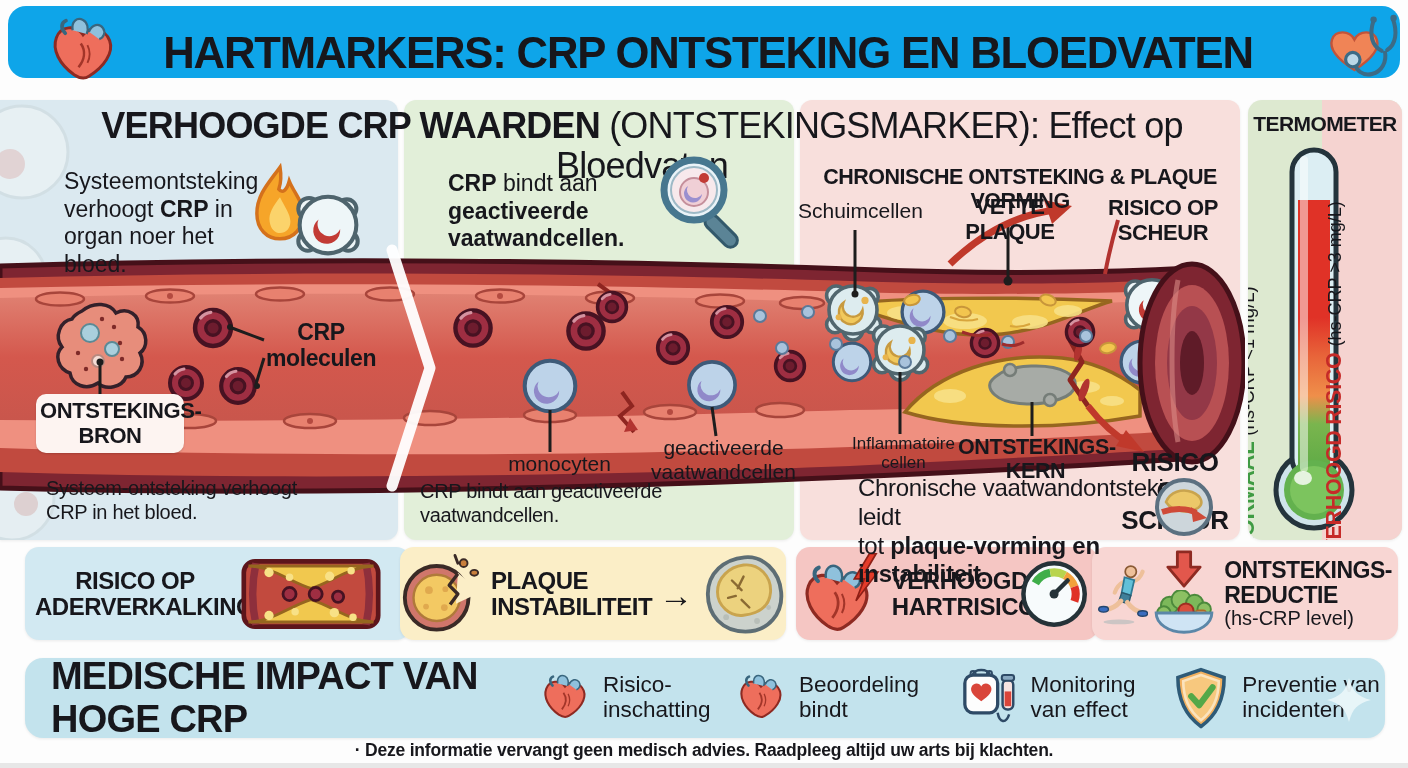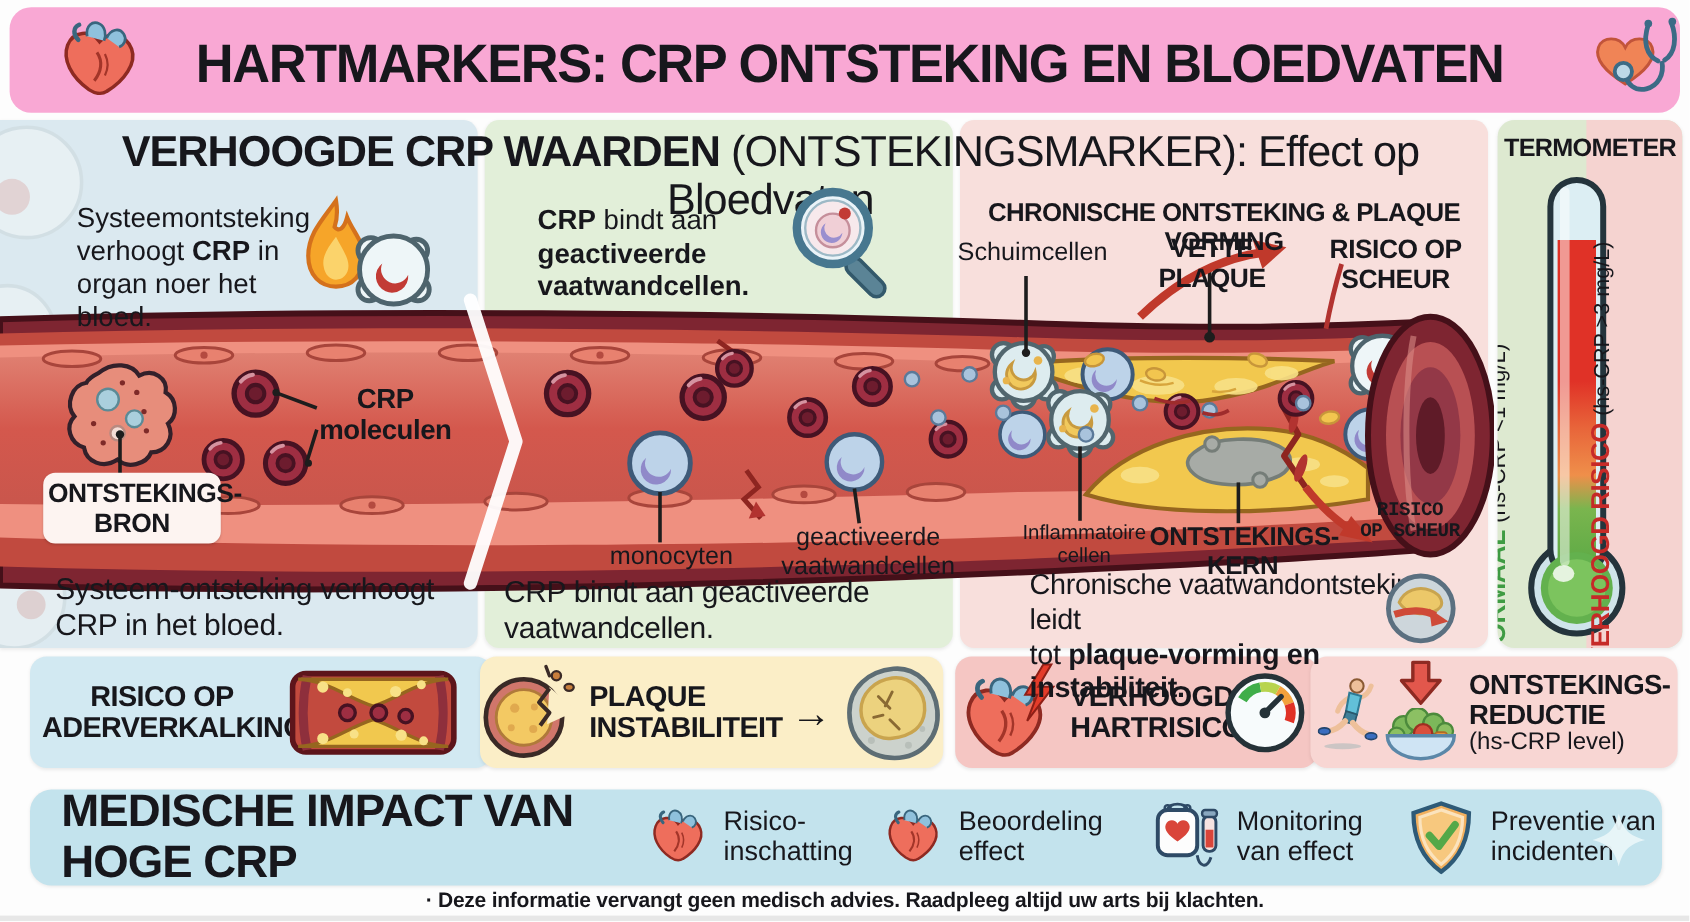--- a/index.html
+++ b/index.html
@@ -9,21 +9,21 @@
   .lbl{position:absolute;line-height:1.12;text-align:center;color:#17171c;}
   .bold{font-weight:bold;letter-spacing:-0.4px;}
   .panel{position:absolute;top:100px;height:440px;border-radius:12px;box-shadow:0 1px 3px rgba(0,0,0,.07);}
   .card{position:absolute;top:547px;height:93px;border-radius:14px;display:flex;align-items:center;
         box-shadow:0 1px 3px rgba(0,0,0,.08);}
   .card .ctext{font-weight:bold;font-size:24px;letter-spacing:-0.5px;line-height:1.08;}
   .vlabel{position:absolute;transform:rotate(-90deg);transform-origin:0 100%;white-space:nowrap;line-height:1;}
   .leader{stroke:#1d1d1d;stroke-width:3;}
   .impact-item{display:flex;align-items:center;gap:12px;font-size:22.5px;line-height:1.1;}
   .note{position:absolute;font-size:23px;line-height:1.2;text-align:left;}
-  .caption{position:absolute;font-size:25px;line-height:1.2;text-align:left;letter-spacing:-0.3px;}
+  .caption{position:absolute;font-size:20px;line-height:1.2;text-align:left;letter-spacing:-0.3px;}
   svg{display:block;}
 </style>
 </head>
 <body>
 
 <div class="page">
 
   <svg width="0" height="0" style="position:absolute" aria-hidden="true">
     <defs>
       <g id="rbc">
@@ -66,21 +66,21 @@
         <path d="M50,28 C40,14 20,16 14,32 C8,48 18,68 38,82 C44,86 52,88 58,84 C78,72 92,52 86,36 C80,20 60,16 50,28 Z" fill="#ee6e5c" stroke="#8e2a22" stroke-width="4"></path>
         <path d="M36,22 C34,10 42,4 50,8 C56,11 58,20 55,27" fill="#8fc1dc" stroke="#39667e" stroke-width="3"></path>
         <path d="M58,24 C62,14 72,12 77,19 C81,25 78,32 72,34" fill="#8fc1dc" stroke="#39667e" stroke-width="3"></path>
         <path d="M26,26 C20,20 20,12 27,9" fill="none" stroke="#39667e" stroke-width="5" stroke-linecap="round"></path>
         <path d="M47,40 C54,50 52,62 44,72" fill="none" stroke="#a33529" stroke-width="3.5"></path>
         <path d="M56,42 C60,50 60,58 56,66" fill="none" stroke="#a33529" stroke-width="2.5"></path>
       </g>
     </defs>
   </svg>
 
-  <div class="abs" style="left:8px;top:6px;width:1392px;height:88px;background:#f9a8d4;border-radius:18px;">
+  <div class="abs" style="left:8px;top:6px;width:1392px;height:72px;background:#0ea5e9;border-radius:18px;">
     <svg class="abs" style="left:38px;top:6px" width="74" height="78" viewBox="0 0 100 100">
         <use href="#aheart"></use>
       </svg>
     <div class="lbl bold" style="left:110px;top:22px;width:1180px;font-size:45px;letter-spacing:-1.2px;transform:scaleX(.97);">
       <span>HARTMARKERS: CRP ONTSTEKING EN BLOEDVATEN</span>
     </div>
     <svg class="abs" style="left:1314px;top:8px" width="84" height="80" viewBox="0 0 100 100">
       <path d="M38,32 C32,20 14,20 10,32 C6,44 16,56 38,70 C60,56 70,44 66,32 C62,20 44,20 38,32 Z" fill="#f08456" stroke="#c2543a" stroke-width="3"></path>
       <path d="M62,8 C56,26 60,40 72,46" fill="none" stroke="#3c6b86" stroke-width="5" stroke-linecap="round"></path>
       <path d="M86,6 C92,22 90,38 79,45" fill="none" stroke="#3c6b86" stroke-width="5" stroke-linecap="round"></path>
@@ -380,21 +380,21 @@
     <span>SCHEUR</span>
   </div>
   <div class="lbl" style="left:836px;top:434px;width:135px;font-size:17px;z-index:3;">
     <span>Inflammatoire</span><br>
     <span>cellen</span>
   </div>
   <div class="lbl bold" style="left:958px;top:435px;width:155px;font-size:21.5px;z-index:3;">
     <span>ONTSTEKINGS-</span><br>
     <span>KERN</span>
   </div>
-  <div class="lbl bold" style="left:1105px;top:417px;width:140px;font-size:16px;z-index:3;font-family:Liberation Mono, monospace;">
+  <div class="lbl bold" style="left:1105px;top:448px;width:140px;font-size:26px;z-index:3;">
     <span>RISICO</span><br>
     <span>OP SCHEUR</span>
   </div>
   <div class="caption" style="left:812px;top:474px;width:348px;font-size:24px;z-index:3;margin-left:46px;">
     <span>Chronische vaatwandontsteking leidt</span><br>
     <span>tot </span><b>plaque-vorming en instabiliteit.</b>
   </div>
   <svg class="abs" style="left:1152px;top:476px;z-index:3" width="64" height="62" viewBox="0 0 64 62">
     <circle cx="32" cy="31" r="27" fill="#cdd6db" stroke="#5b7080" stroke-width="4"></circle>
     <path d="M14,26 C18,16 30,12 40,16 C50,20 52,28 46,32 C36,38 20,36 14,26 Z" fill="#ecc869" stroke="#c9a44e" stroke-width="2.5"></path>
@@ -526,21 +526,21 @@
     <div class="impact-item" style="width:198px;">
       <svg width="52" height="56" viewBox="0 0 100 100">
           <use href="#aheart"></use>
         </svg>
       <div><span>Risico-</span><br><span>inschatting</span></div>
     </div>
     <div class="impact-item" style="width:222px;">
       <svg width="52" height="56" viewBox="0 0 100 100">
           <use href="#aheart"></use>
         </svg>
-      <div><span>Beoordeling</span><br><span>effect</span></div>
+      <div><span>Beoordeling</span><br><span>bindt</span></div>
     </div>
     <div class="impact-item" style="width:220px;">
       <svg width="64" height="64" viewBox="0 0 78 76">
         <path d="M22,10 C22,2 42,2 42,10" fill="none" stroke="#2e4a66" stroke-width="3"></path>
         <circle cx="22" cy="8" r="3" fill="none" stroke="#2e4a66" stroke-width="2.5"></circle>
         <circle cx="42" cy="8" r="3" fill="none" stroke="#2e4a66" stroke-width="2.5"></circle>
         <rect x="12" y="10" width="40" height="46" rx="10" fill="#fdfdfd" stroke="#2e4a66" stroke-width="4"></rect>
         <path d="M32,24 C30,19 22,19 20,25 C18,30 23,36 32,42 C41,36 46,30 44,25 C42,19 34,19 32,24 Z" fill="#d9453a"></path>
         <rect x="58" y="16" width="13" height="36" rx="6" fill="#f6e3e1" stroke="#2e4a66" stroke-width="3"></rect>
         <rect x="60.5" y="30" width="8" height="18" fill="#d9453a"></rect>

